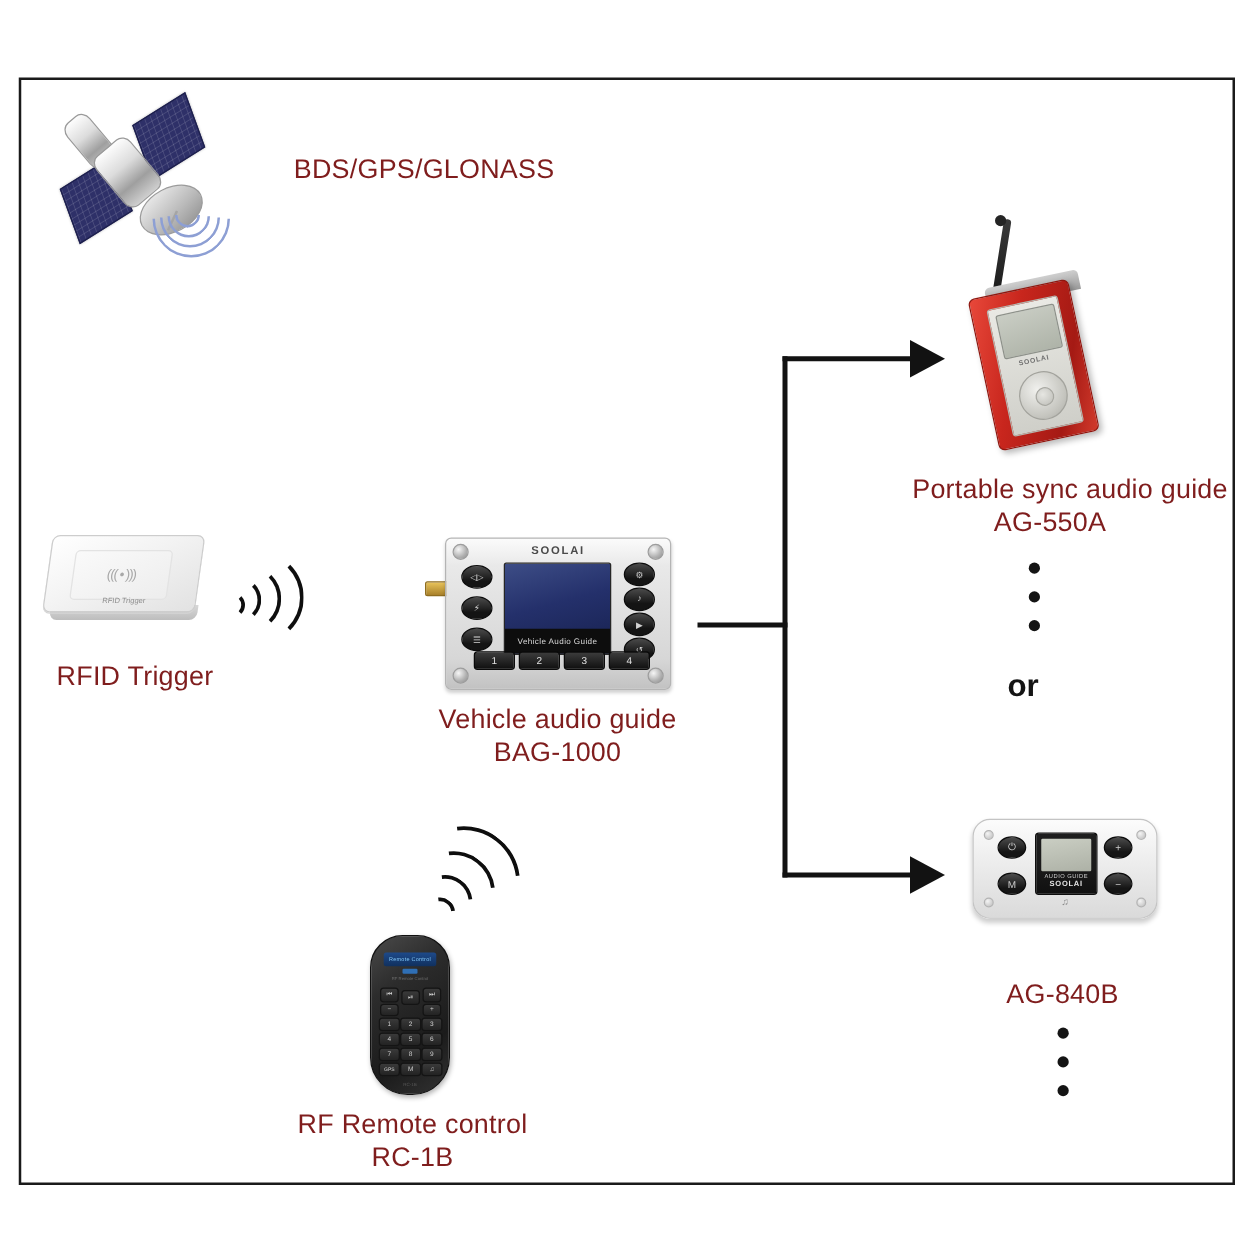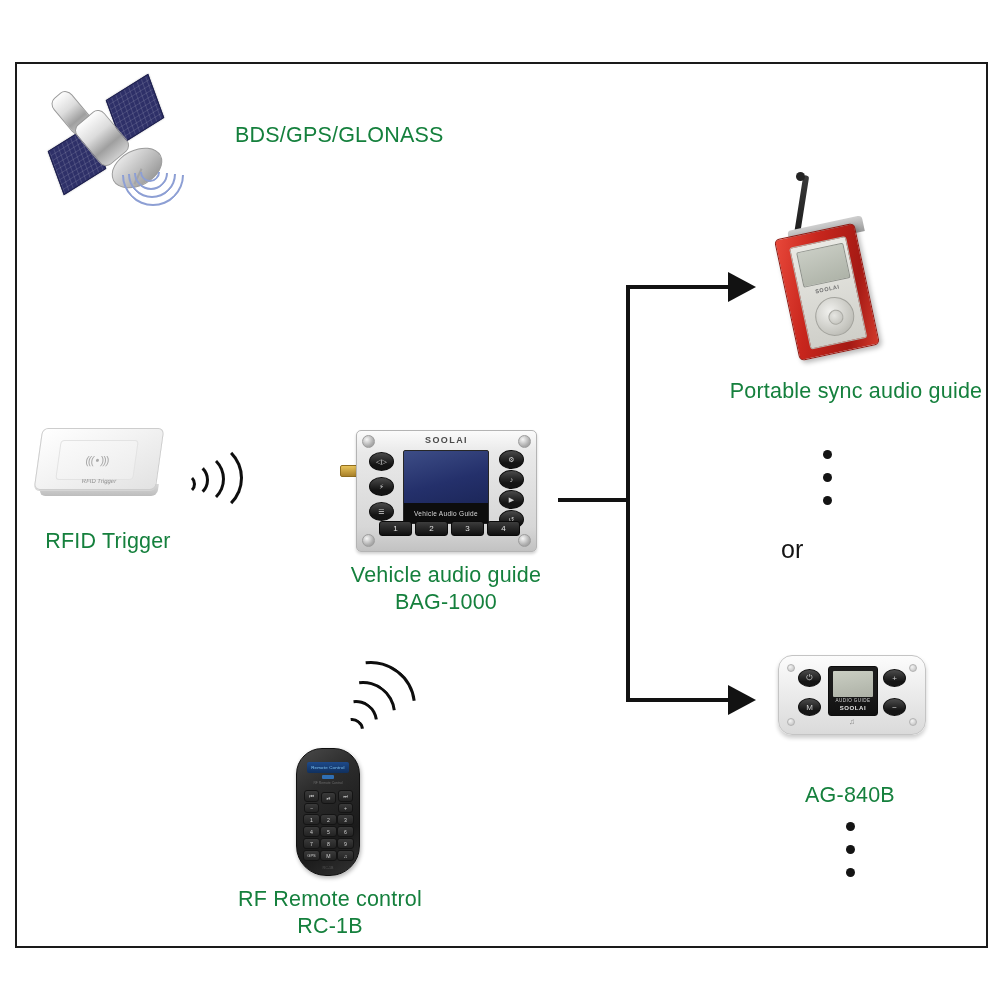--- a/index.html
+++ b/index.html
@@ -3,21 +3,21 @@
 <meta charset="utf-8">
 <style>
   html,body{margin:0;padding:0;background:#ffffff;}
   body{width:1000px;height:1000px;overflow:hidden;
        font-family:"Liberation Sans","DejaVu Sans",sans-serif;color:#111;}
   #canvas{position:relative;width:1000px;height:1000px;background:#fff;}
 
   .frame{position:absolute;left:15px;top:62px;width:973px;height:886px;
          border:2px solid #1a1a1a;background:#fff;box-sizing:border-box;}
   .caption{position:absolute;text-align:center;font-size:21.5px;line-height:27px;
-           color:#15803d;letter-spacing:.2px;white-space:nowrap;}
+           color:#7f1d1d;letter-spacing:.2px;white-space:nowrap;}
 
   
   .wire{position:absolute;background:#121212;}
   .arrowhead{position:absolute;width:0;height:0;
              border-top:15px solid transparent;border-bottom:15px solid transparent;
              border-left:28px solid #121212;}
 
   
   .sat{position:absolute;left:48px;top:82px;width:170px;height:140px;}
   .panel{position:absolute;background:#2e3068;border:1px solid #1d1f4d;
@@ -233,28 +233,29 @@
       <div class="a-face">
         <div class="a-lcd"></div>
         <div class="a-brand">SOOLAI</div>
         <div class="a-wheel">
           <div class="a-wheel-in"></div>
         </div>
       </div>
     </div>
   </div>
   <div class="caption" style="left:706px;top:378px;width:300px;">Portable sync audio guide</div>
+  <div class="caption" style="left:690px;top:405px;width:300px;">AG-550A</div>
 
   <div class="dots" style="left:820px;top:450px;">
     <div class="dot"></div>
       <div class="dot"></div>
       <div class="dot"></div>
   </div>
 
-  <div class="orlabel" style="left:781px;top:535px;">or</div>
+  <div class="orlabel" style="left:806px;top:535px;font-weight:bold;">or</div>
 
   <div class="ag550b">
     <div class="b-case"></div>
     <div class="b-screw" style="left:9px;top:9px;"></div>
     <div class="b-screw" style="right:9px;top:9px;"></div>
     <div class="b-screw" style="left:9px;bottom:9px;"></div>
     <div class="b-screw" style="right:9px;bottom:9px;"></div>
     <div class="b-lcd">
       <div class="b-lcd-win"></div>
       <div class="b-lcd-t1">AUDIO GUIDE</div>

